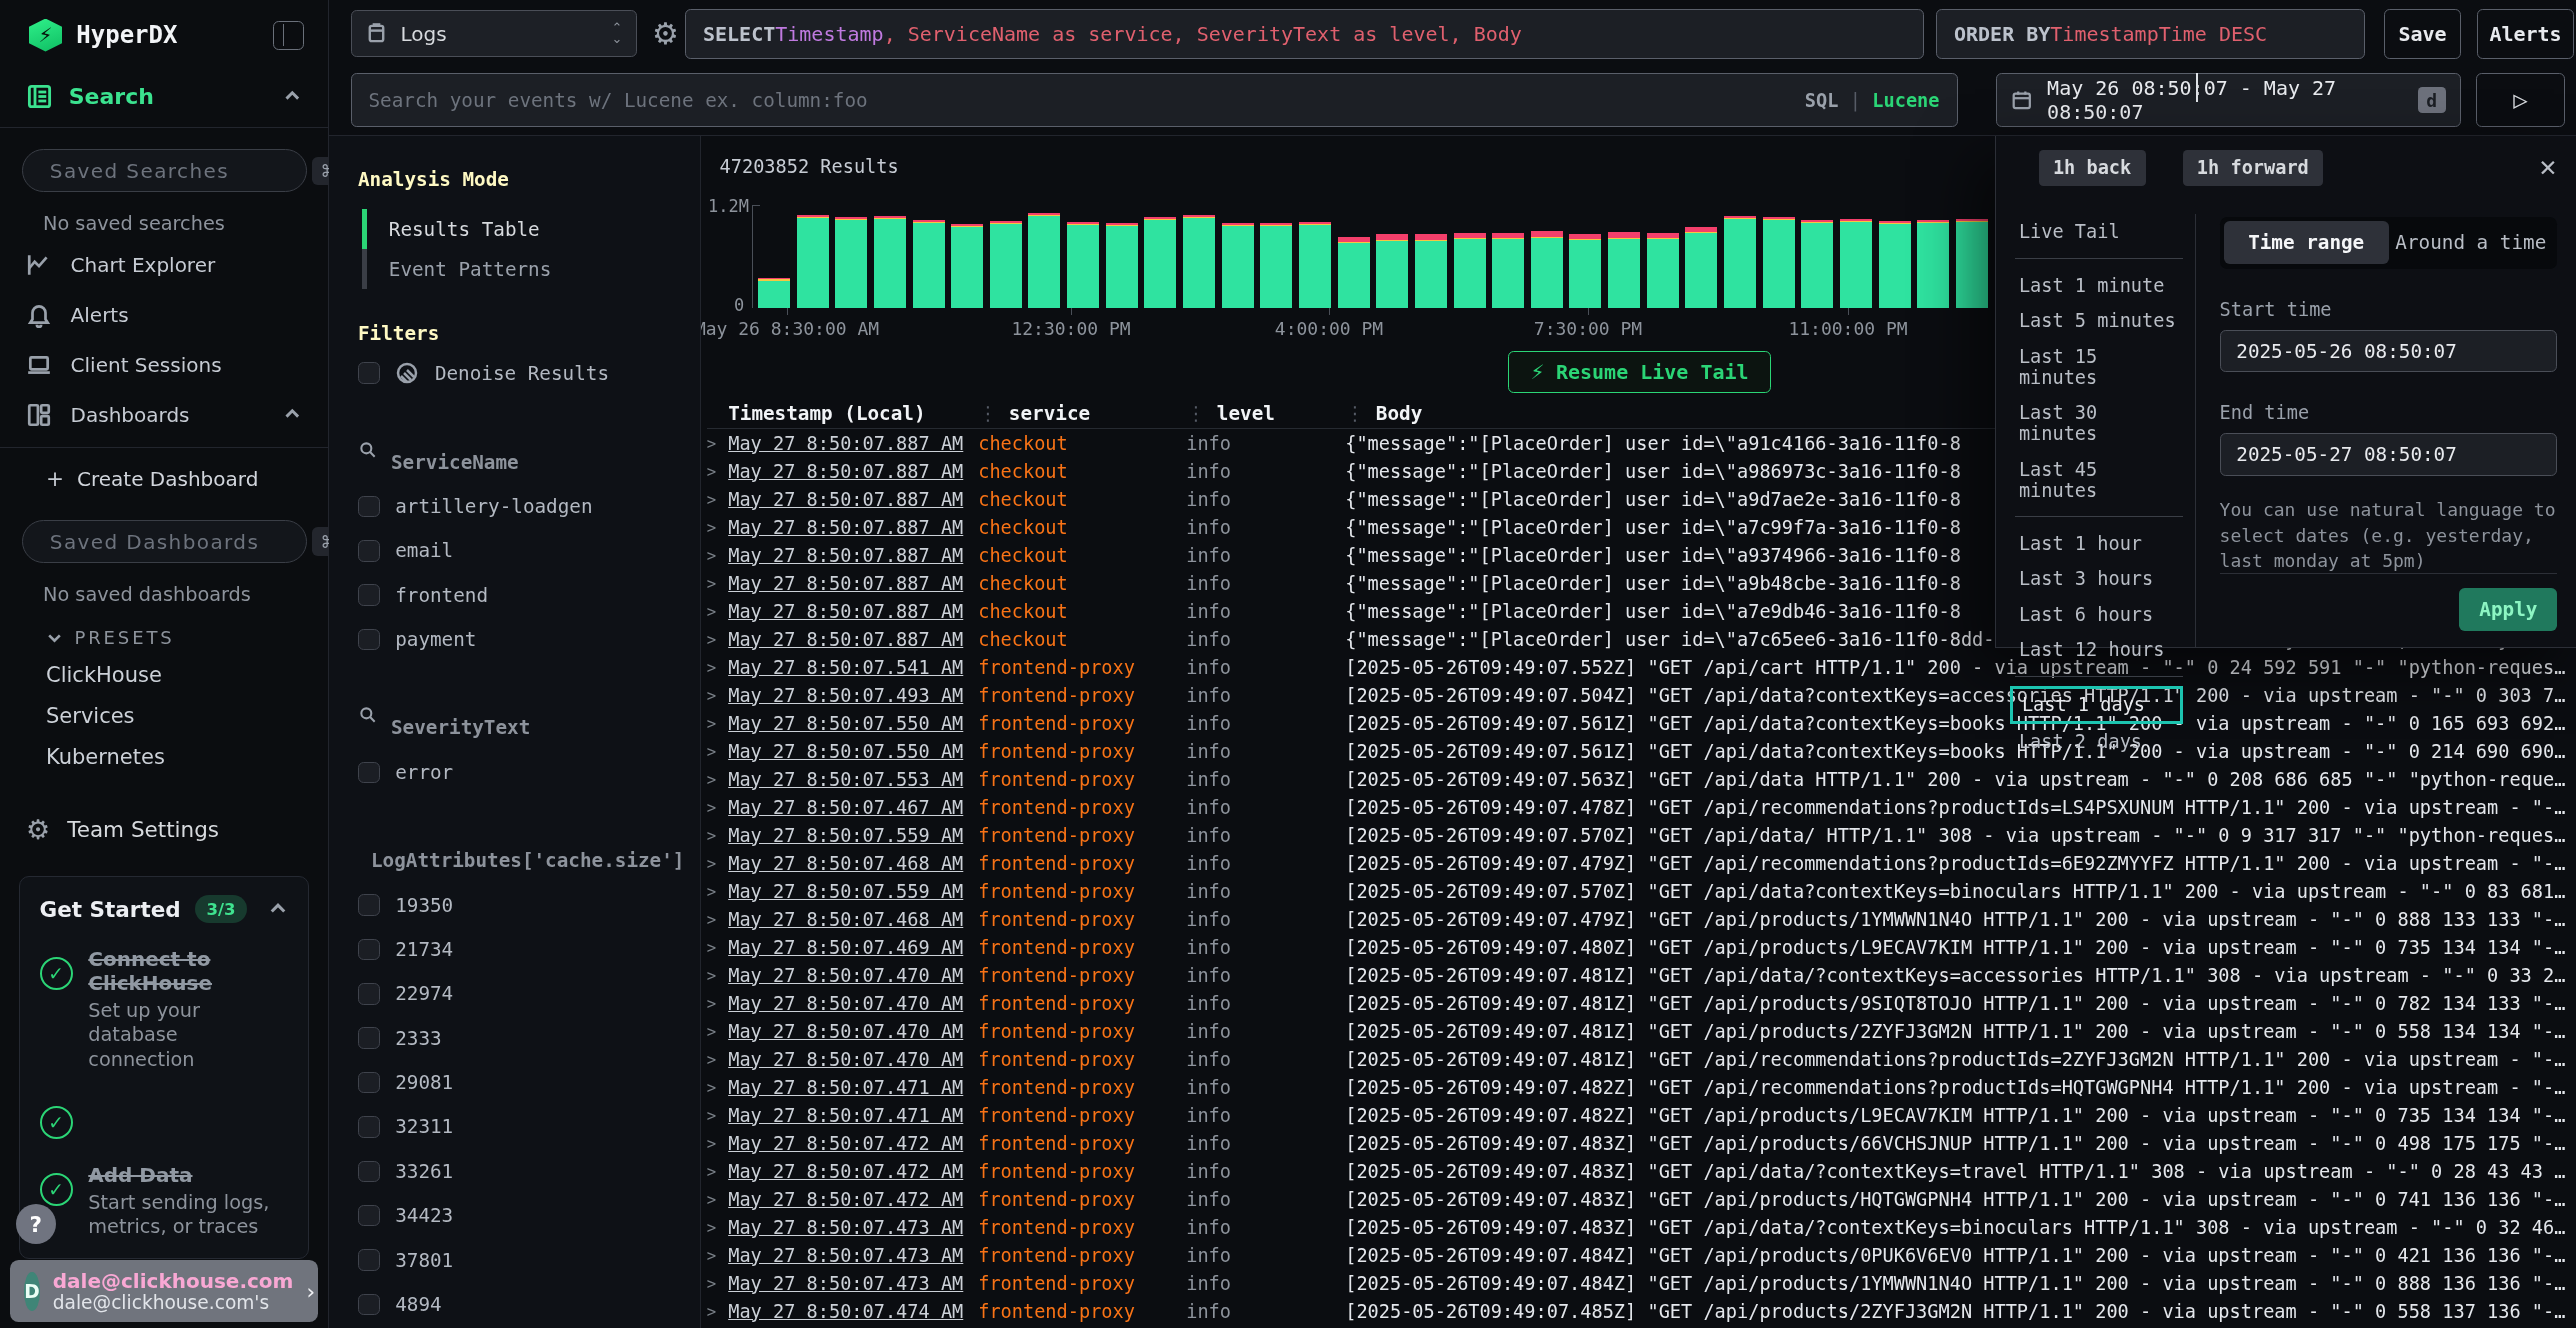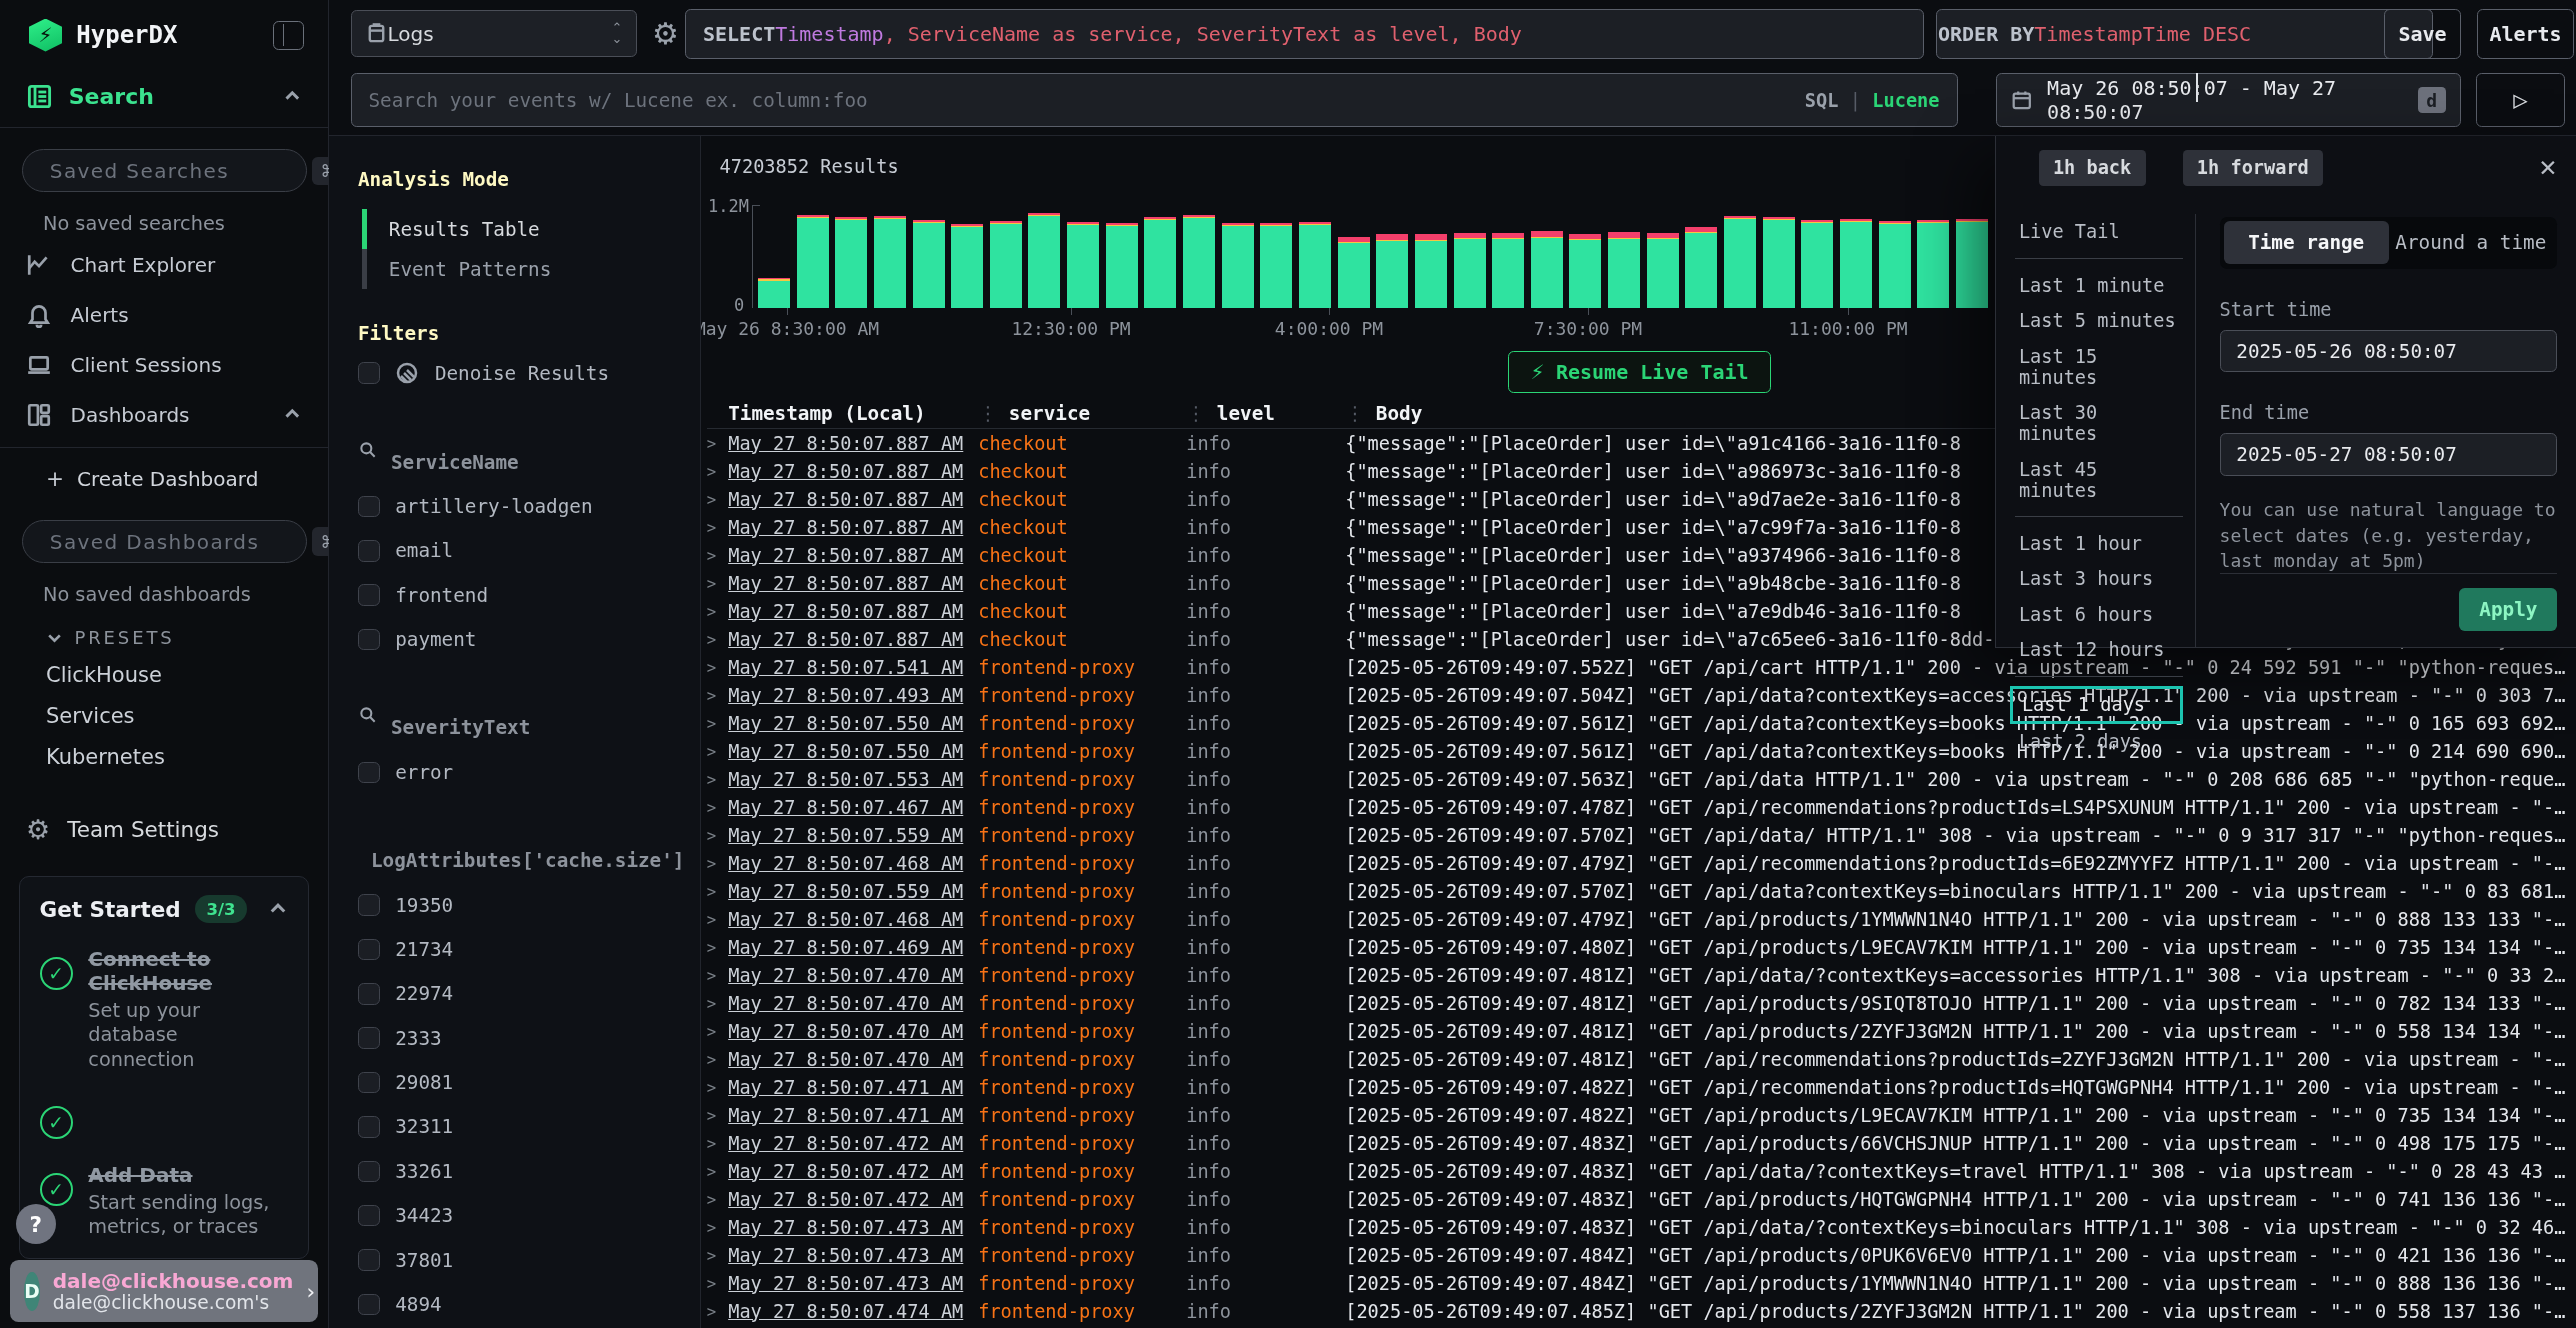--- a/index.html
+++ b/index.html
@@ -64,32 +64,32 @@
   .avatar{ width:39px;height:39px;border-radius:50%;background:#3f8577;color:#eafef5;
            font:bold 18.6px var(--sans); display:flex;align-items:center;justify-content:center;}
   .user-name{ font:bold 20px var(--sans); color:#f9a8d4; line-height:1.1;}
   .user-sub{ font:18.6px var(--sans); color:#e2e5ea;}
   .user-chev{ margin-left:auto; color:#f0f1f4; font:21.5px var(--sans);}
 
   
   .topbar{ position:absolute; left:329px; top:0; width:2247px; height:136px; background:var(--bg);
            border-bottom:0.7px solid var(--border);}
   .src-select{ position:absolute; left:21.5px; top:10px; width:286px; height:47px; background:#1d2026;
-               border:1.4px solid #4a4e57; border-radius:5.7px; display:flex; align-items:center; padding:0 13px;}
+               border:1.4px solid #4a4e57; border-radius:5.7px; display:flex; align-items:center; gap:13px; padding:0 13px;}
   .src-select .name{ font:20px var(--sans); color:#d7dade; flex:1;}
   .updown{ color:#8d939c; font:13px var(--sans); line-height:.8; text-align:center;}
   .top-gear{ position:absolute; left:323px; top:15.7px; font-size:30px; color:#9aa1ab; font-family:var(--sans);}
   .sql-editor{ position:absolute; left:356px; top:8.6px; width:1239px; height:50px; background:#1c1f25;
                border:1.4px solid #5a5f6a; border-radius:5.7px; display:flex; align-items:center; padding:0 17px;
                font:20px var(--mono); white-space:nowrap; overflow:hidden;}
   .kw{ color:#bcc2cc; font-weight:bold; }
   .fld-purple{ color:var(--purple); }
   .fld-red{ color:var(--red); }
-  .orderby{ position:absolute; left:1607px; top:8.6px; width:497px; height:50px; background:#1c1f25;
-            border:1.4px solid #5a5f6a; border-radius:5.7px; display:flex; align-items:center; padding:0 1px;
+  .orderby{ position:absolute; left:1607px; top:8.6px; width:429px; height:50px; background:#1c1f25;
+            border:1.4px solid #5a5f6a; border-radius:5.7px; display:flex; align-items:center; padding:0 17px;
             font:20px var(--mono); white-space:nowrap; overflow:hidden;}
   .top-btn{ position:absolute; top:8.6px; height:50px; background:transparent; border:1.4px solid #5a5f6a;
             border-radius:5.7px; color:#e8eaee; font:bold 20px var(--mono);
             display:flex;align-items:center;justify-content:center; cursor:pointer;}
   .btn-save{ left:2055px; width:77px;}
   .btn-alerts{ left:2148px; width:97px;}
   .search-row-input{ position:absolute; left:21.5px; top:73px; width:1607px; height:54px; background:#1c1f25;
                      border:1.4px solid #5a5f6a; border-radius:5.7px; display:flex; align-items:center; padding:0 17px;}
   .search-row-input input{ flex:1; background:transparent;border:none;outline:none; color:#c6cbd3;
                            font:19.3px var(--mono);}

